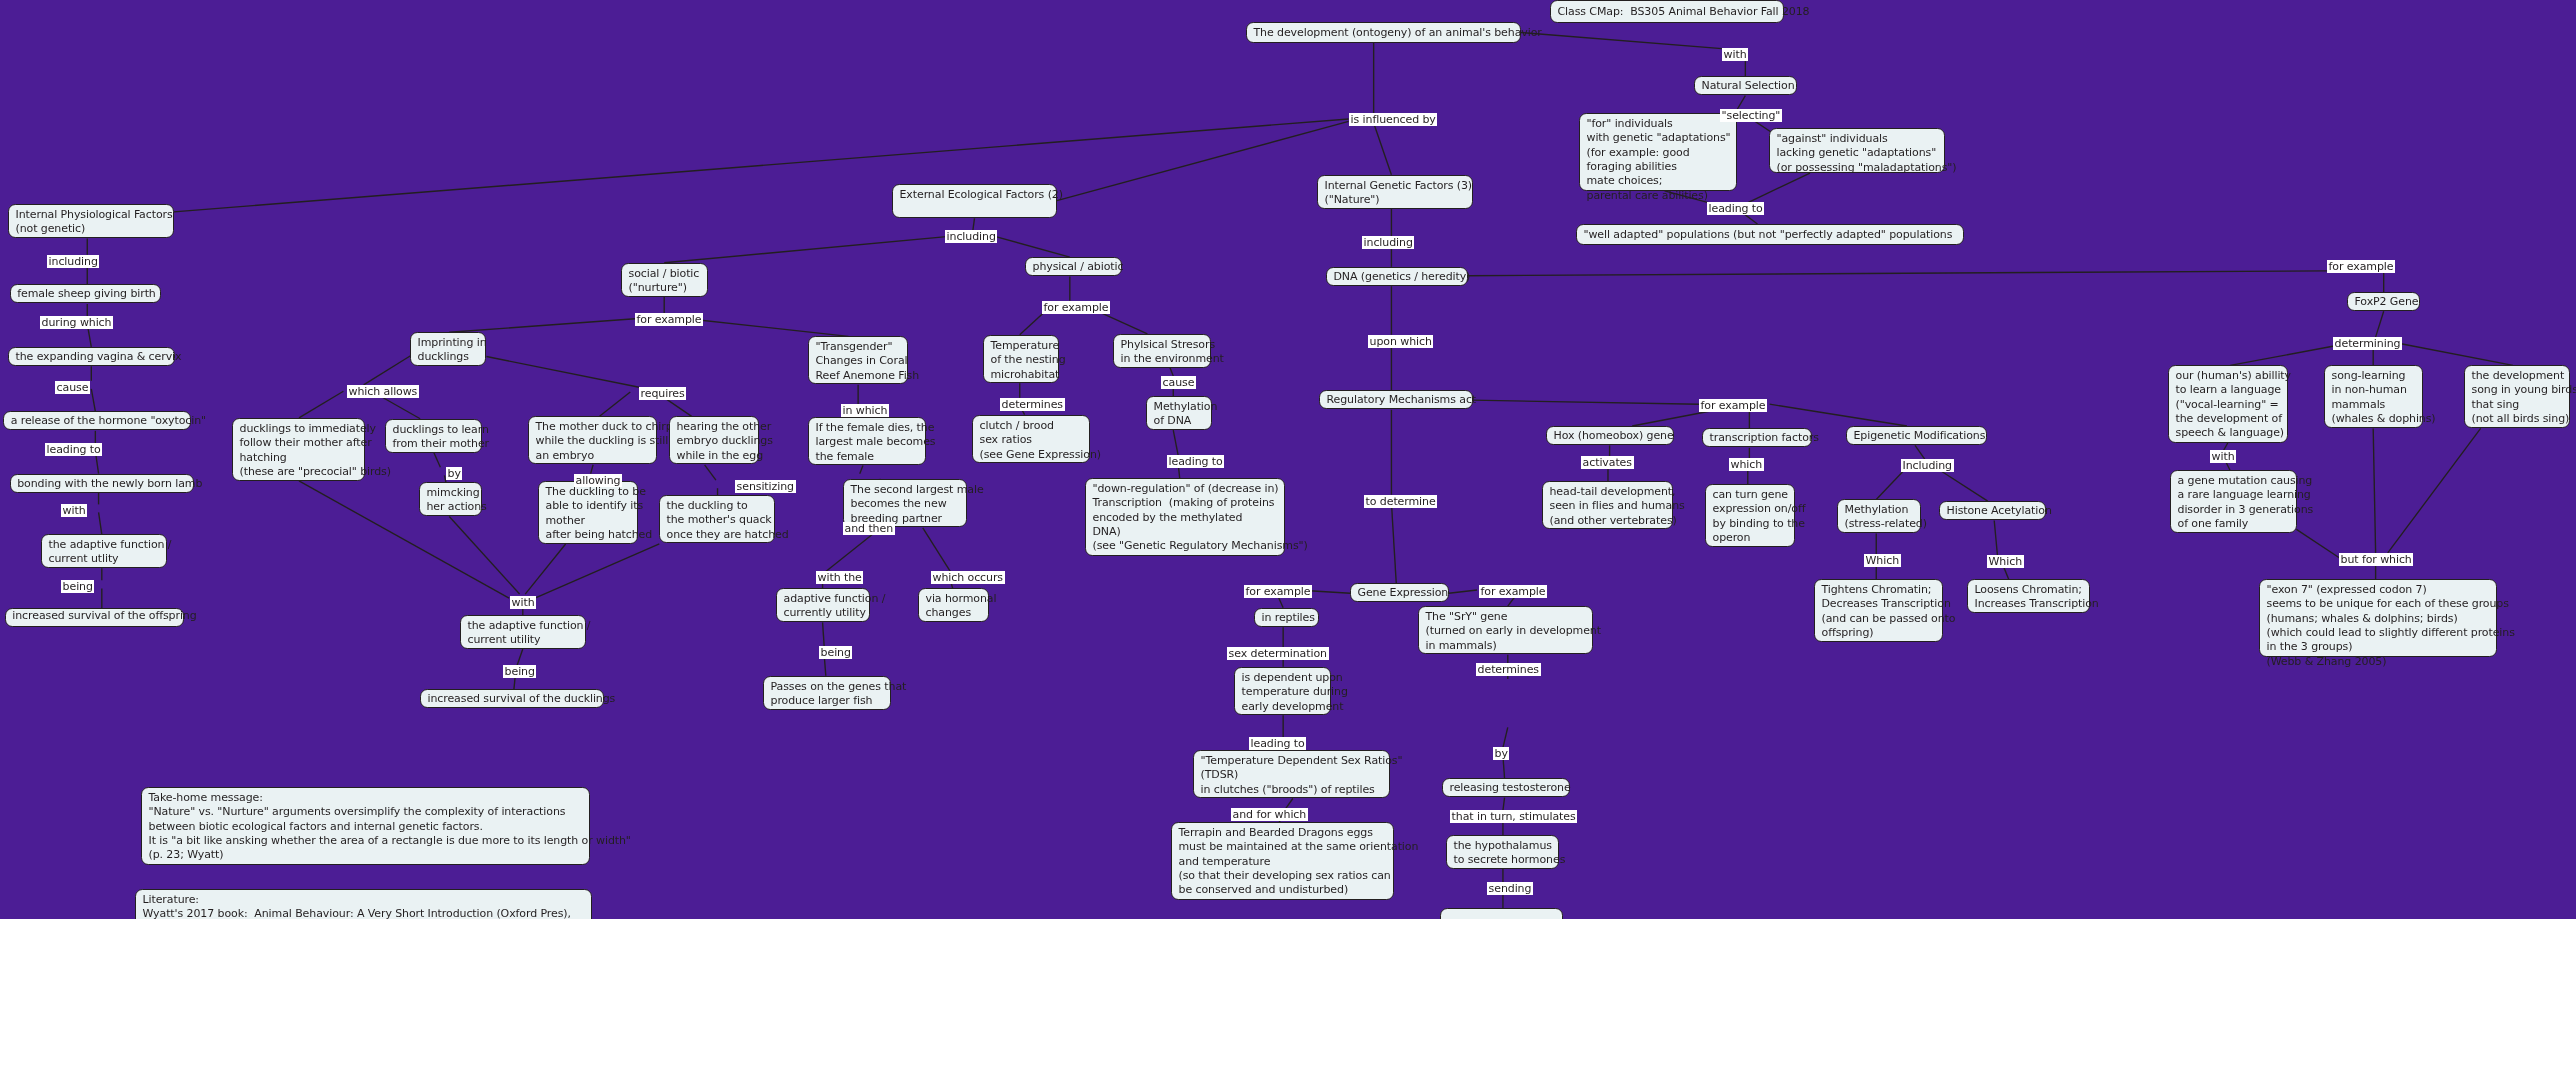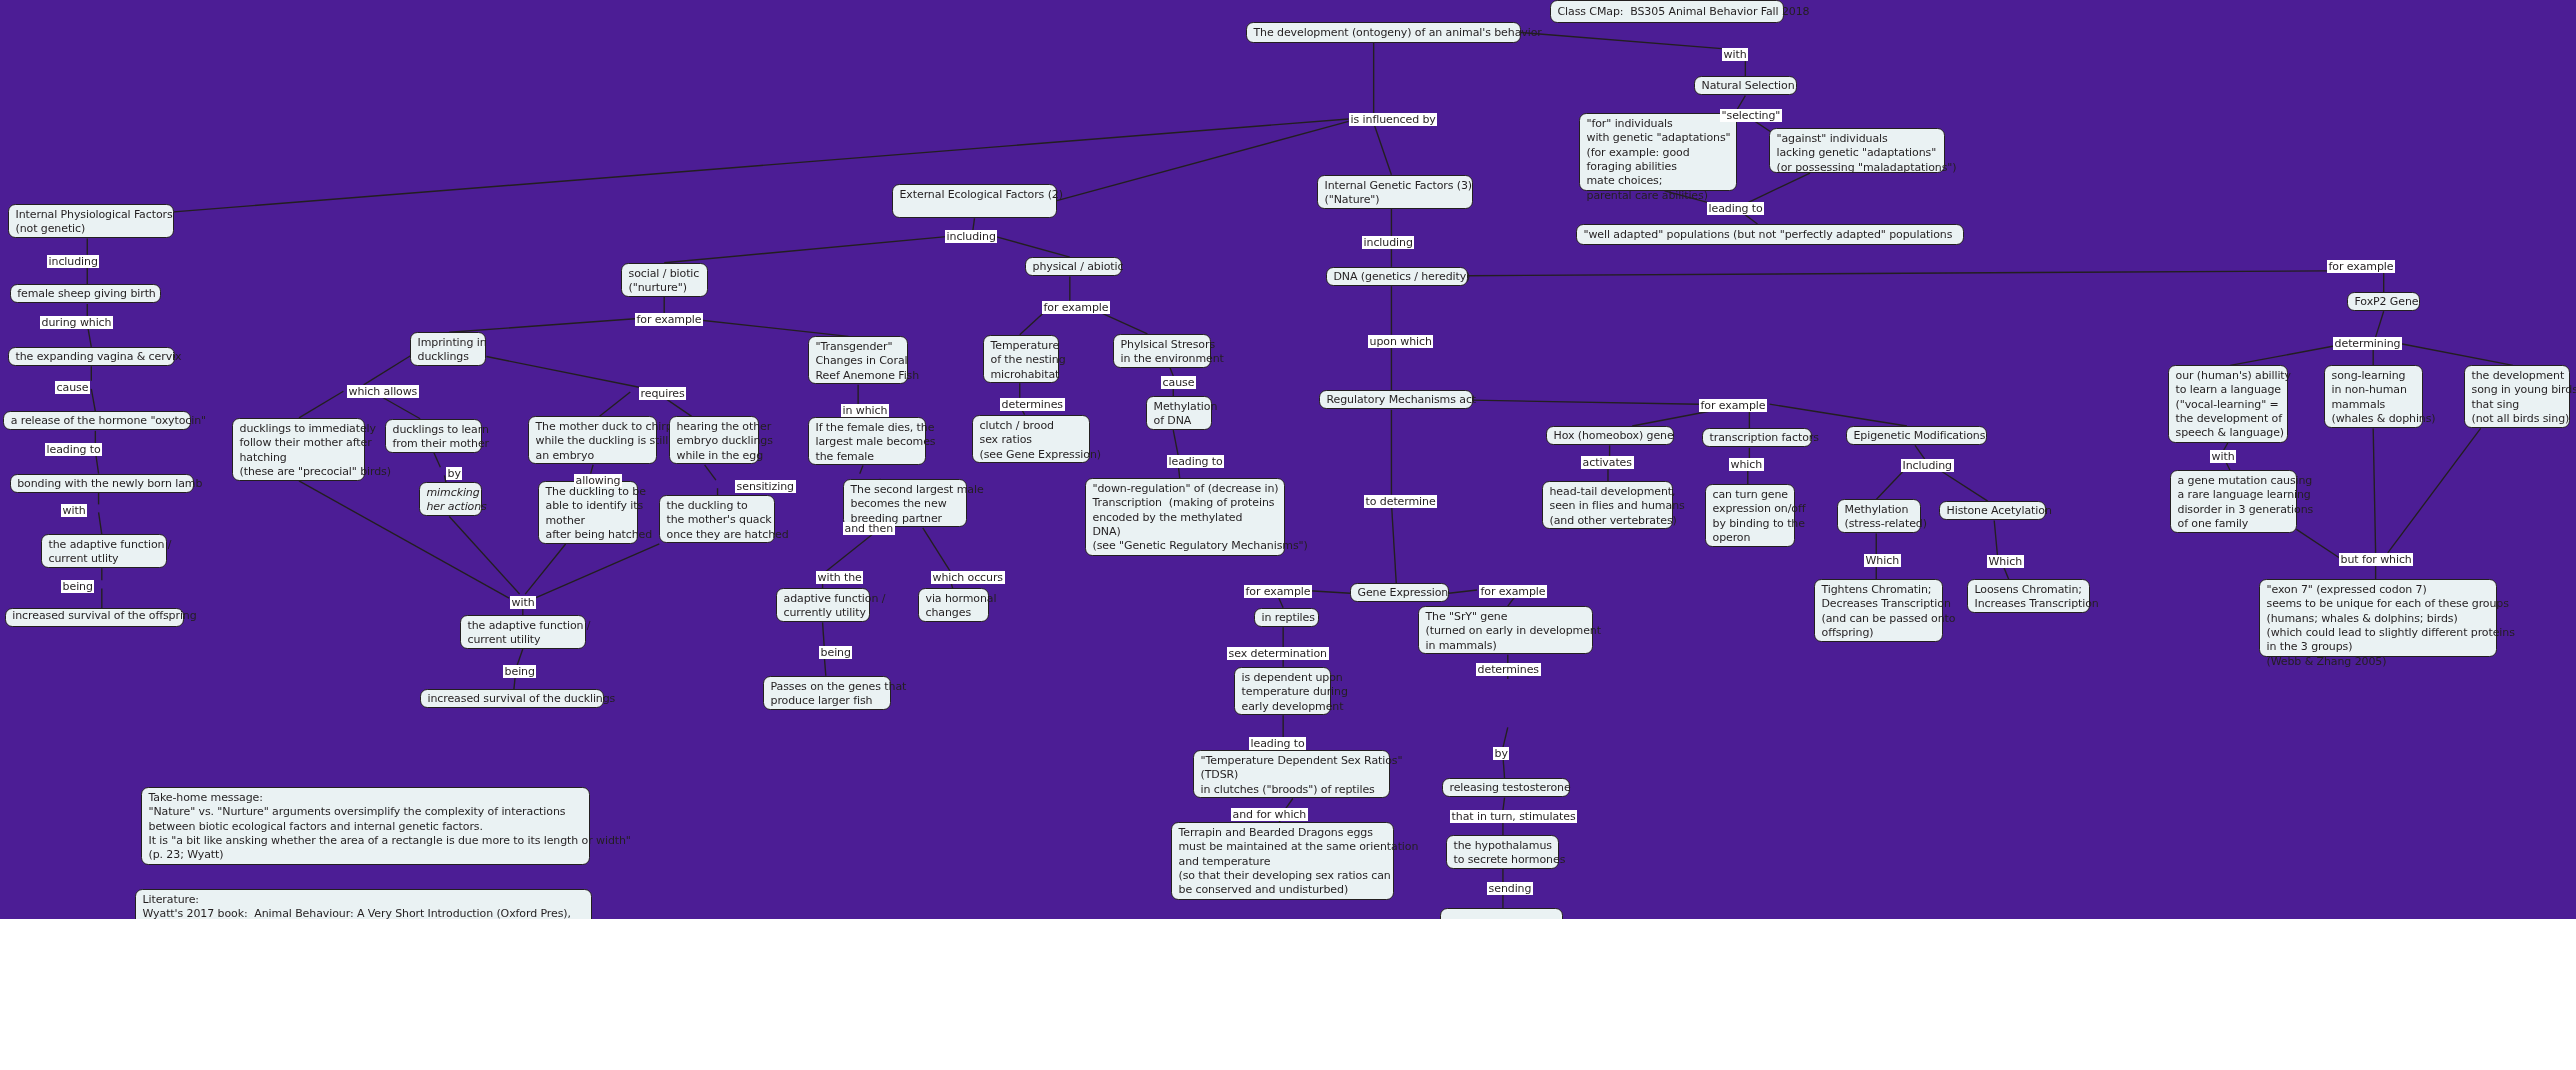--- a/index.html
+++ b/index.html
@@ -227,21 +227,21 @@
 embryo ducklings
 while in the egg</div>
   <div class="node" style="left:808px;top:417px;width:118px;height:48px;">If the female dies, the
 largest male becomes
 the female</div>
   <div class="node" style="left:1146px;top:396px;width:66px;height:34px;">Methylation
 of DNA</div>
   <div class="node" style="left:972px;top:415px;width:118px;height:48px;">clutch / brood
 sex ratios
 (see Gene Expression)</div>
-  <div class="node" style="left:419px;top:482px;width:63px;height:34px;font-style:italic;">mimcking
+  <div class="node" style="left:419px;top:482px;width:63px;height:34px;">mimcking
 her actions</div>
   <div class="node" style="left:538px;top:481px;width:100px;height:63px;">The duckling to be
 able to identify its
 mother
 after being hatched</div>
   <div class="node" style="left:659px;top:495px;width:116px;height:48px;">the duckling to
 the mother's quack
 once they are hatched</div>
   <div class="node" style="left:843px;top:479px;width:124px;height:48px;">The second largest male
 becomes the new

